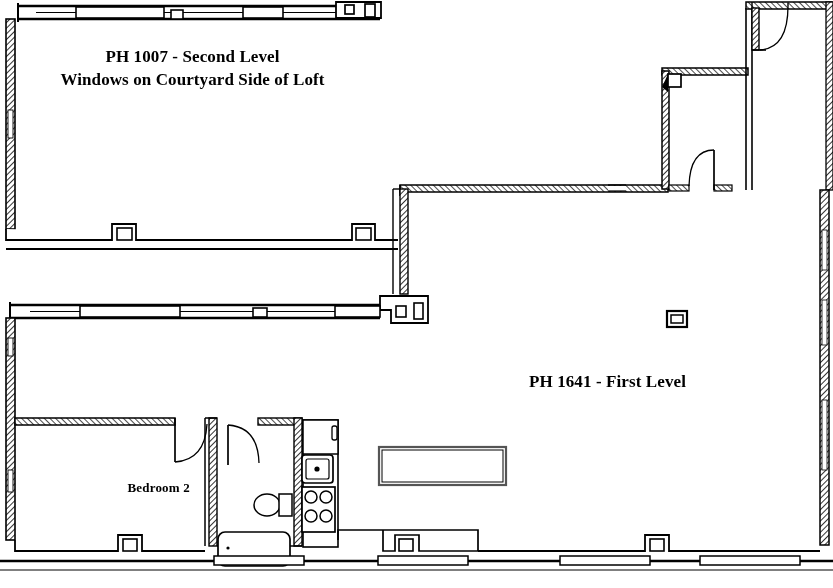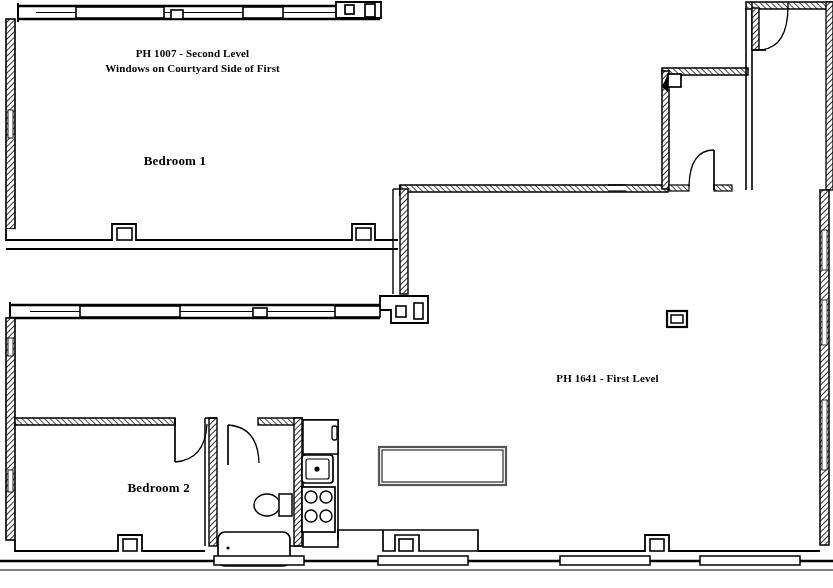--- a/index.html
+++ b/index.html
@@ -16,21 +16,21 @@
   #plan-svg{display:block;position:absolute;top:0;left:0;}
   .plan-label{
     position:absolute;
     font-family:"Liberation Serif", serif;
     font-weight:bold;
     color:#000000;
     white-space:nowrap;
     text-align:center;
     line-height:1.35;
   }
-  .title-block{font-size:11px;letter-spacing:.1px;}
+  .title-block{font-size:17px;letter-spacing:.1px;}
   .room-label{font-size:13px;letter-spacing:.2px;}
   #second-level-title{left:60px;top:46px;width:265px;}
   #first-level-title{left:420px;top:371px;width:375px;}
   #bedroom1-label{left:95px;top:152px;width:160px;}
   #bedroom2-label{left:30px;top:479px;width:160px;text-align:right;}
 </style>
 </head>
 <body>
 
 <div id="plan-root">
@@ -218,24 +218,23 @@
         <rect x="378" y="556" width="90" height="9" fill="#fff" stroke="#000" stroke-width="1.5"></rect>
         <rect x="560" y="556" width="90" height="9" fill="#fff" stroke="#000" stroke-width="1.5"></rect>
         <rect x="700" y="556" width="100" height="9" fill="#fff" stroke="#000" stroke-width="1.5"></rect>
       </g>
     </g>
 
   </svg>
 
   <div class="plan-label title-block" id="second-level-title">
     <div>PH 1007 - Second Level</div>
-    <div>Windows on Courtyard Side of First</div>
+    <div>Windows on Courtyard Side of Loft</div>
   </div>
 
-  <div class="plan-label room-label" id="bedroom1-label">Bedroom 1</div>
 
   <div class="plan-label title-block" id="first-level-title">
     <div>PH 1641 - First Level</div>
   </div>
 
   <div class="plan-label room-label" id="bedroom2-label">Bedroom 2</div>
 
 </div>
 
 </body></html>

